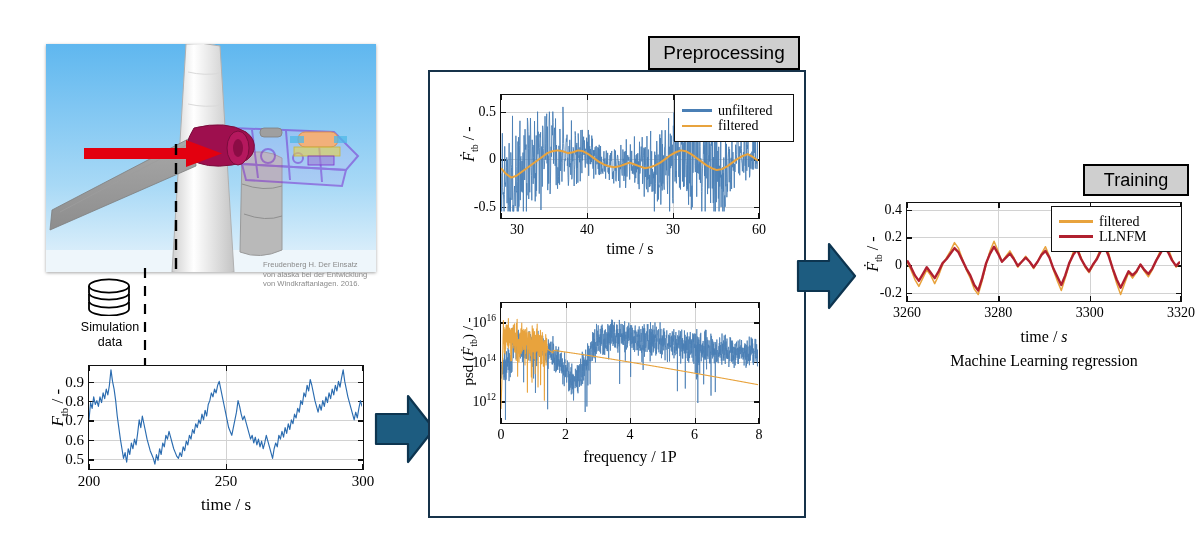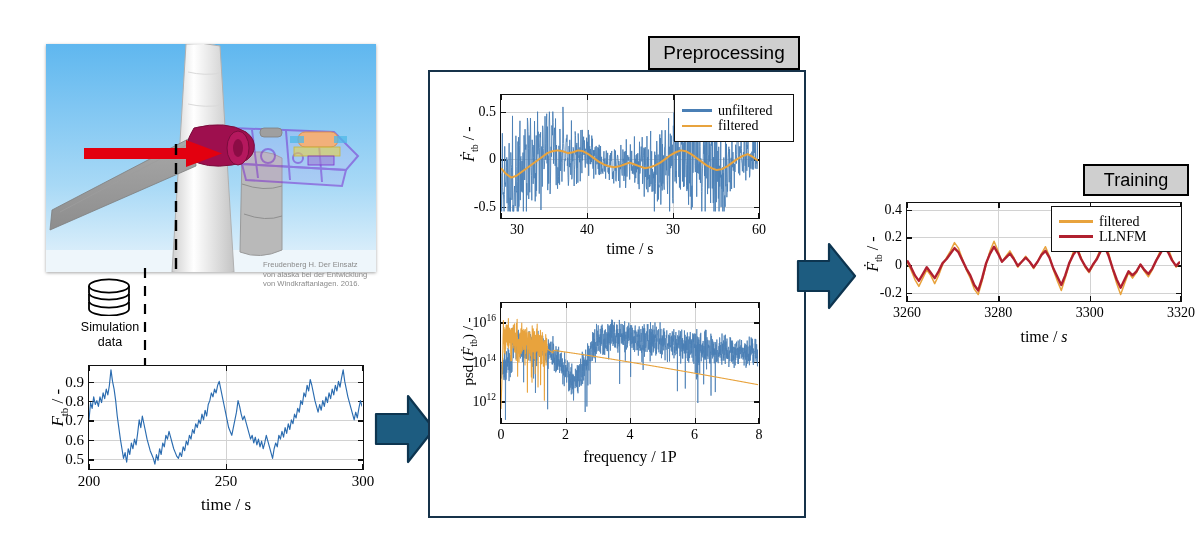--- a/index.html
+++ b/index.html
@@ -393,13 +393,14 @@
     <div class="legend-row">
       <span class="legend-swatch" style="width:34px;height:3px;background:#b0202f;"></span>
       <span class="legend-text" style="font-size:14px;">LLNFM</span>
     </div>
   </div>
 
   <div class="axis-label-x" style="left:calc(60px + 138px);top:128px;font-size:16px;">
     time / <span style="font-style:italic;">s</span>
   </div>
 
+  <div class="caption" style="left:calc(60px + 138px);top:152px;font-size:16px;">Machine Learning regression</div>
 </div>
 
 </body></html>

